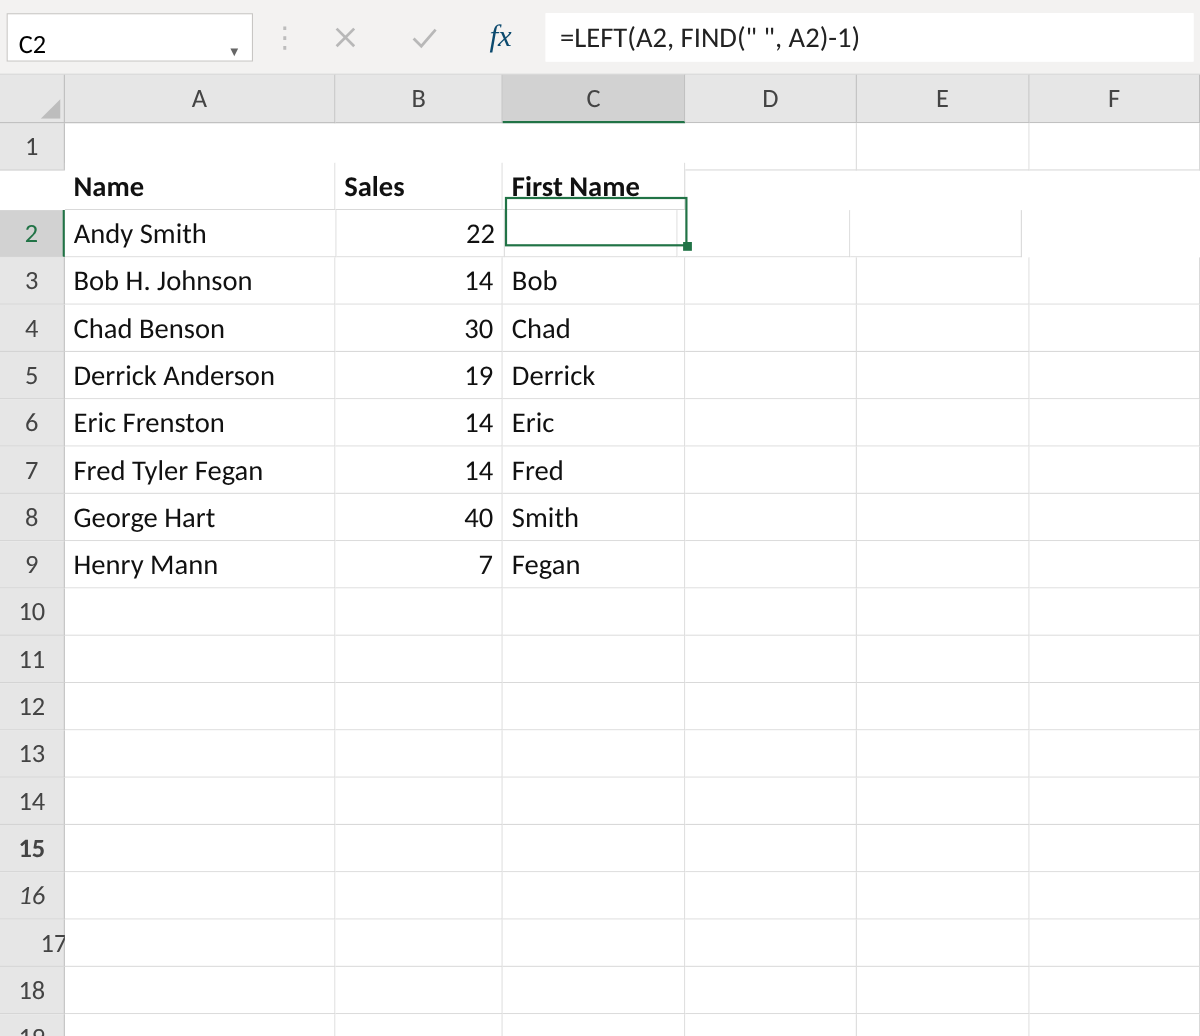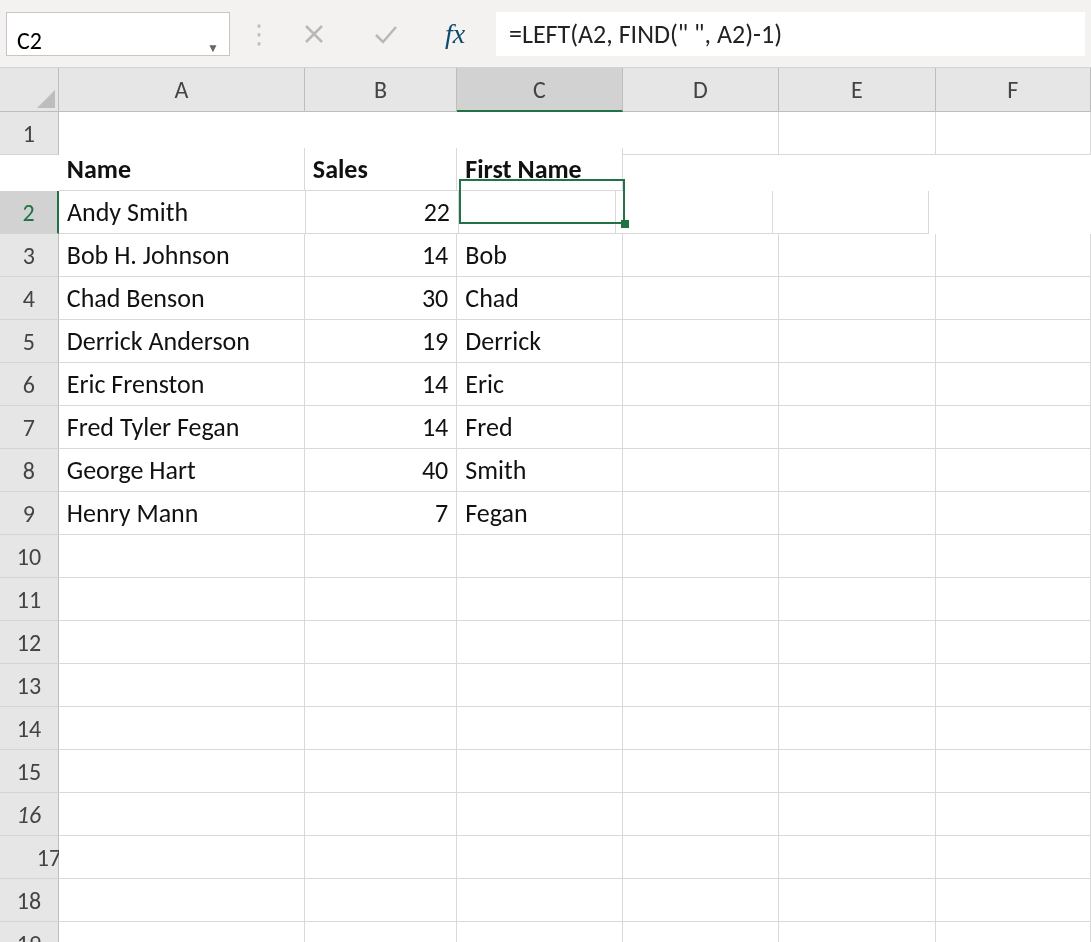--- a/index.html
+++ b/index.html
@@ -306,21 +306,21 @@
     <div class="row">
       <div class="row-head" style="height: 43px;">14</div>
       <div class="cell wA"></div>
       <div class="cell wB"></div>
       <div class="cell wC"></div>
       <div class="cell wD"></div>
       <div class="cell wE"></div>
       <div class="cell wF"></div>
     </div>
     <div class="row">
-      <div class="row-head" style="height: 43px;">15</div>
+      <div class="row-head" style="height: 43px; font-weight: bold;">15</div>
       <div class="cell wA"></div>
       <div class="cell wB"></div>
       <div class="cell wC"></div>
       <div class="cell wD"></div>
       <div class="cell wE"></div>
       <div class="cell wF"></div>
     </div>
     <div class="row">
       <div class="row-head" style="height: 43px; font-style: italic;">16</div>
       <div class="cell wA"></div>

